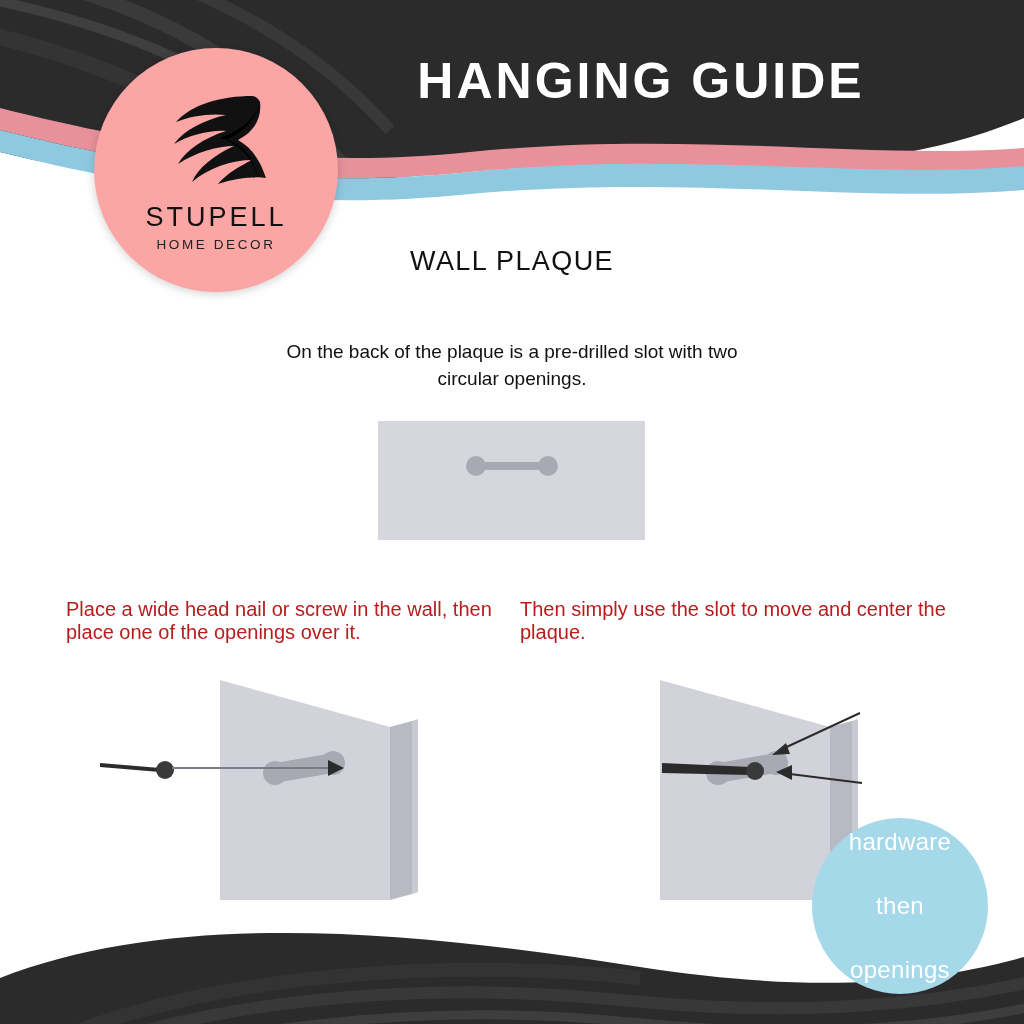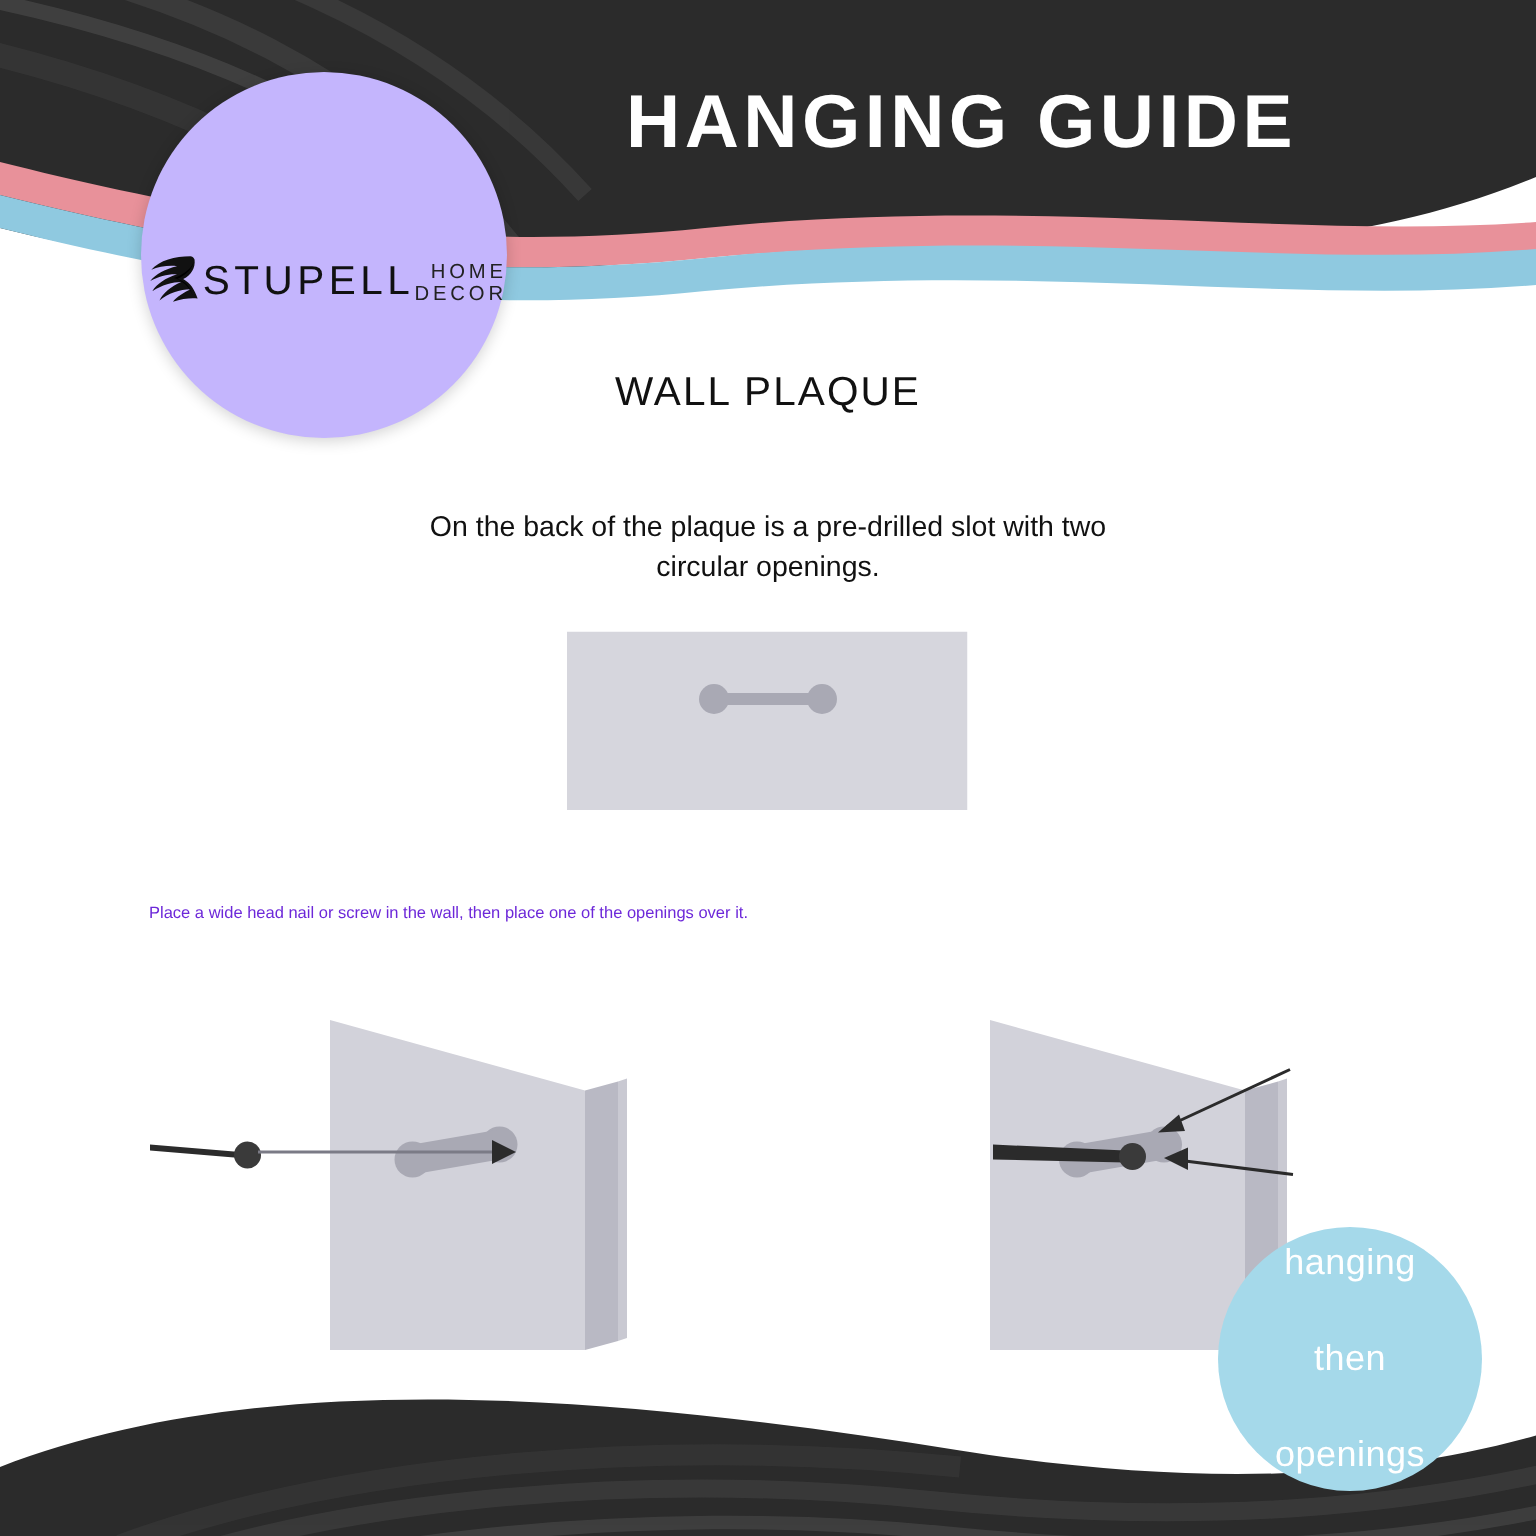--- a/index.html
+++ b/index.html
@@ -28,24 +28,24 @@
   }
 
   
   .logo-badge {
     position: absolute;
     left: 94px;
     top: 48px;
     width: 244px;
     height: 244px;
     border-radius: 50%;
-    background: #c4b5fd;
+    background: #fca5a5;
     box-shadow: 0 2px 10px rgba(0,0,0,0.18);
     display: flex;
-    flex-direction: row;
+    flex-direction: column;
     align-items: center;
     justify-content: flex-start;
     padding-top: 32px;
     box-sizing: border-box;
     z-index: 5;
   }
   .logo-mark { width: 120px; height: 120px; }
   .logo-name {
     font-size: 27px;
     letter-spacing: 3px;
@@ -103,24 +103,24 @@
     position: absolute;
     left: 378px;
     top: 421px;
     width: 267px;
     height: 119px;
   }
 
   
   .caption {
     position: absolute;
-    text-align: center;
-    font-size: 11px;
+    text-align: left;
+    font-size: 20px;
     line-height: 23px;
-    color: #6d28d9;
+    color: #b91c1c;
   }
   .caption.left  { left: 66px;  top: 598px; width: 466px; }
   .caption.right { left: 520px; top: 598px; width: 466px; }
 
   
   .illus { position: absolute; }
   .illus.left  { left: 60px;  top: 655px; width: 420px; height: 270px; }
   .illus.right { left: 600px; top: 655px; width: 420px; height: 270px; }
 
   
@@ -207,20 +207,21 @@
   <svg class="plaque-back" viewBox="0 0 267 119">
     <rect x="0" y="0" width="267" height="119" fill="#d6d6dd"></rect>
     <g>
       <circle cx="98" cy="45" r="10" fill="#a9a9b4"></circle>
       <circle cx="170" cy="45" r="10" fill="#a9a9b4"></circle>
       <rect x="98" y="41" width="72" height="8" fill="#a9a9b4"></rect>
     </g>
   </svg>
 
   <div class="caption left">Place a wide head nail or screw in the wall, then place one of the openings over it.</div>
+  <div class="caption right">Then simply use the slot to move and center the plaque.</div>
 
   <svg class="illus left" viewBox="0 0 420 270">
 
     <polygon points="160,25 330,72 330,245 160,245" fill="#d2d2da"></polygon>
 
     <polygon points="330,72 352,66 352,239 330,245" fill="#b9b9c4"></polygon>
     <polygon points="352,66 358,64 358,237 352,239" fill="#c9c9d2"></polygon>
 
     <g>
       <circle cx="215" cy="118" r="12" fill="#a9a9b4"></circle>
@@ -258,19 +259,19 @@
     <g>
       <line x1="260" y1="58" x2="178" y2="96" stroke="#2b2b2b" stroke-width="2"></line>
       <polygon points="186,88 172,100 190,99" fill="#2b2b2b"></polygon>
       <line x1="262" y1="128" x2="182" y2="118" stroke="#2b2b2b" stroke-width="2"></line>
       <polygon points="192,110 176,117 192,125" fill="#2b2b2b"></polygon>
     </g>
   </svg>
 
   <div class="hw-badge">
     <span>
-      <span>hanging</span><br>
+      <span>hardware</span><br>
       <span>then</span><br>
       <span>openings</span>
     </span>
   </div>
 
 </div>
 
 </body></html>

